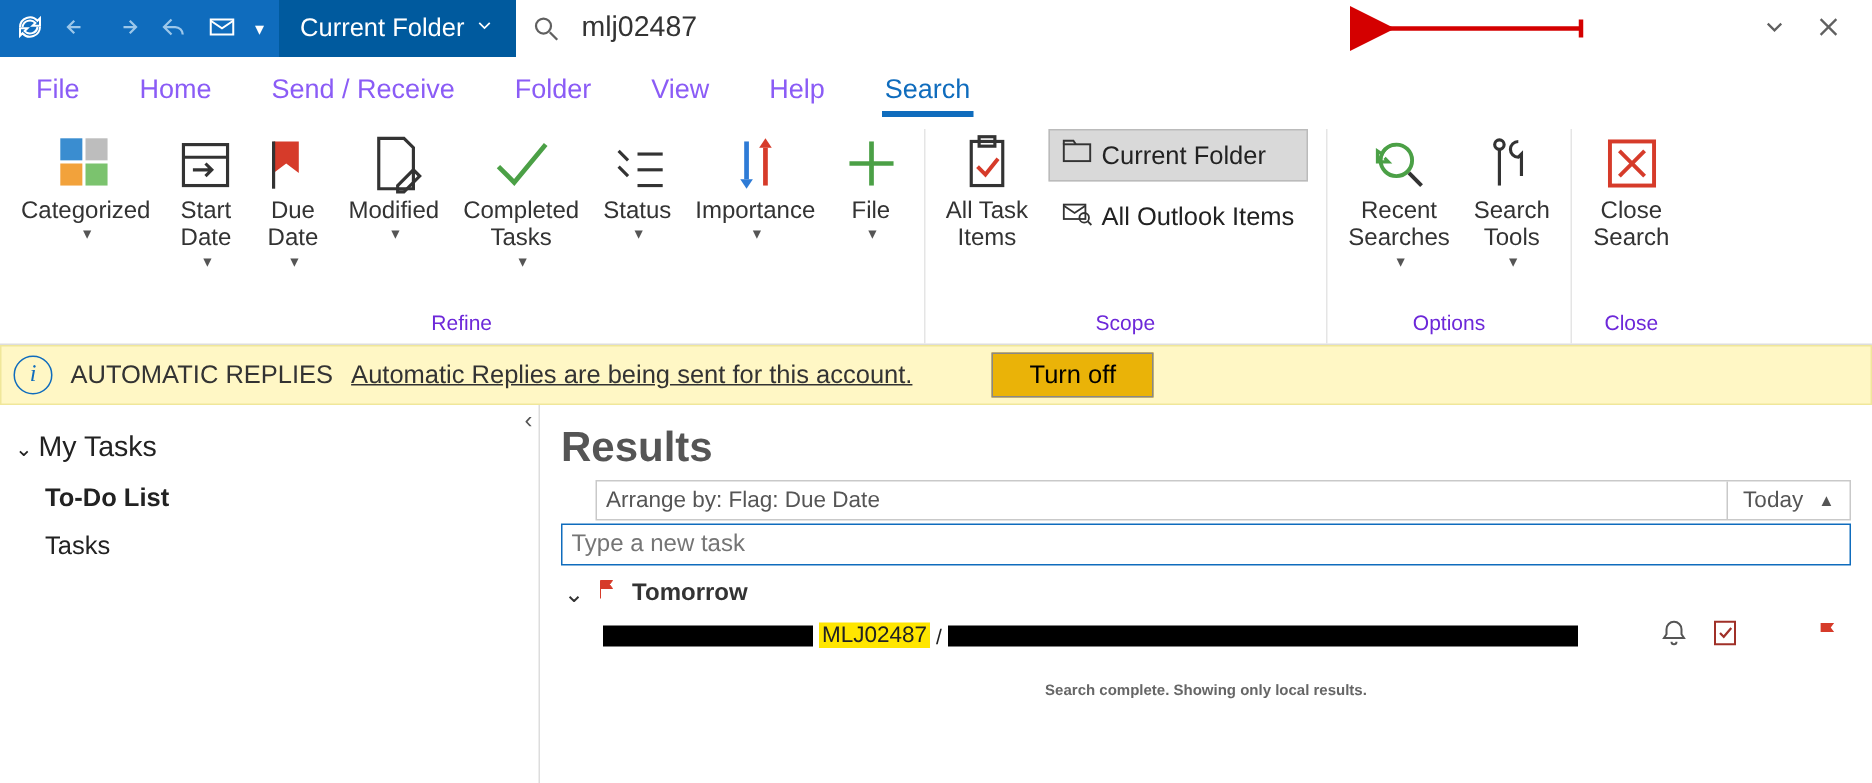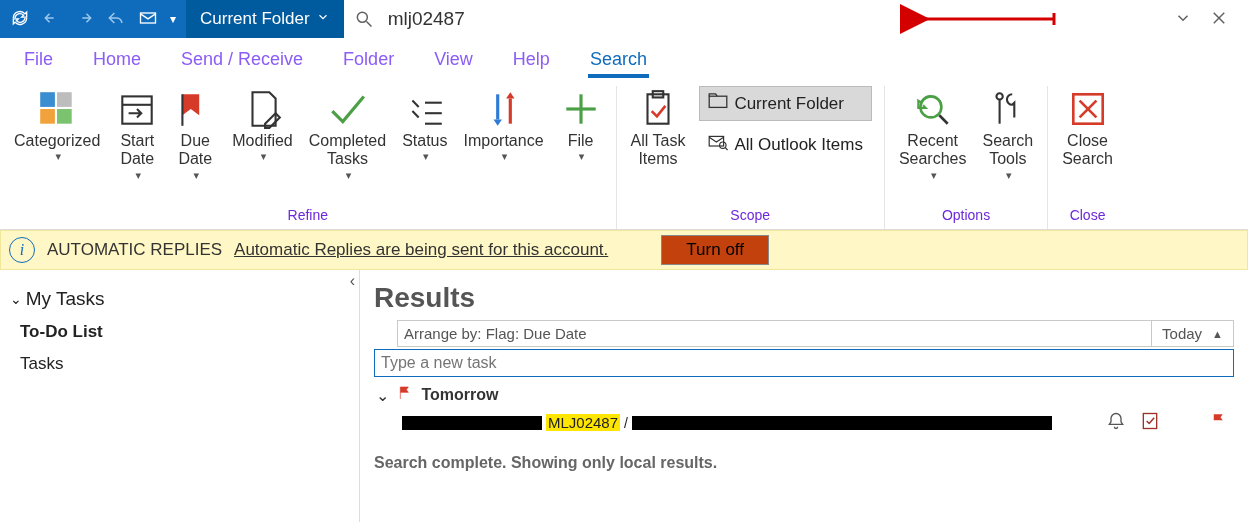--- a/index.html
+++ b/index.html
@@ -34,43 +34,43 @@
   .caret { font-size: 11px; color: #555; margin-left: 2px; }
   .scope-col { display: flex; flex-direction: column; gap: 6px; justify-content: center; padding: 0 4px; }
   .scope-btn { display: flex; align-items: center; gap: 6px; padding: 6px 8px; font-size: 17px; border: 1px solid transparent; }
   .scope-btn.sel { background: #d9d9d9; border-color: #bbb; }
 
   
   .notice { display: flex; align-items: center; background: #fff7c5; border: 1px solid #f0e79a; height: 40px; padding: 0 8px; gap: 12px; }
   .notice .info-ico { width: 26px; height: 26px; border: 1.5px solid #0f6cbd; border-radius: 50%; color: #0f6cbd; display: flex; align-items: center; justify-content: center; font-style: italic; font-family: Georgia, serif; font-size: 16px; }
   .notice .title { font-weight: 400; font-size: 17px; color: #333; }
   .notice .link { text-decoration: underline; font-size: 17px; color: #333; }
-  .notice .btn { margin-left: auto; margin-right: 470px; padding: 4px 24px; border: 1px solid #888; background: #c2410c; font-size: 17px; }
+  .notice .btn { margin-left: auto; margin-right: 470px; padding: 4px 24px; border: 1px solid #888; background: #eab308; font-size: 17px; }
 
   
   .main { display: flex; height: calc(522px - 38px - 42px - 150px - 40px); }
   .nav { width: 360px; border-right: 1px solid #ddd; position: relative; padding-top: 12px; }
   .nav-collapse { position: absolute; right: 4px; top: 2px; font-size: 16px; color: #555; }
   .nav-head { font-size: 19px; color: #222; padding: 6px 10px; display: flex; align-items: center; gap: 4px; }
-  .nav-item { font-size: 17px; padding: 6px 20px; }
+  .nav-item { font-size: 17px; padding: 6px 30px; }
   .nav-item.sel { font-weight: 700; }
 
   .content { flex: 1; display: flex; flex-direction: column; padding: 8px 14px 0; }
   .res-title { font-size: 28px; font-weight: 600; color: #555; padding: 4px 0 6px; }
   .arrange-row { display: flex; border: 1px solid #c9c9c9; font-size: 15px; color: #555; margin-left: 23px; }
   .arrange-left { flex: 1; padding: 4px 6px; }
   .arrange-right { border-left: 1px solid #c9c9c9; padding: 4px 10px; display: flex; align-items: center; gap: 10px; }
   .new-task { border: 1px solid #0f6cbd; padding: 4px 6px; margin-top: 2px; }
   .new-task input { width: 100%; border: none; outline: none; font-size: 16px; color: #777; }
   .grp-row { display: flex; align-items: center; gap: 8px; padding: 8px 2px 4px; font-size: 16px; font-weight: 700; color: #333; }
   .task-row { display: flex; align-items: center; padding: 2px 0 2px 28px; gap: 4px; }
   .redact { background: #000; height: 14px; }
   .hl { background: #ffe600; font-size: 15px; padding: 0 2px; }
   .task-icons { margin-left: auto; display: flex; gap: 14px; align-items: center; padding-right: 6px; }
-  .status-msg { font-weight: 700; color: #666; font-size: 16px; padding: 18px 0; }
+  .status-msg { text-align: center; font-weight: 700; color: #666; font-size: 10px; padding: 18px 0; }
 
   svg { overflow: visible; }
 </style>
 </head>
 <body>
 
 <div class="titlebar">
   <div class="qat">
     <span><svg viewBox="0 0 24 24">
           <path d="M4 12a8 8 0 0 1 14-5l2-2v6h-6l2.3-2.3A6 6 0 0 0 6 12" fill="none" stroke="#fff" stroke-width="1.6"></path>

